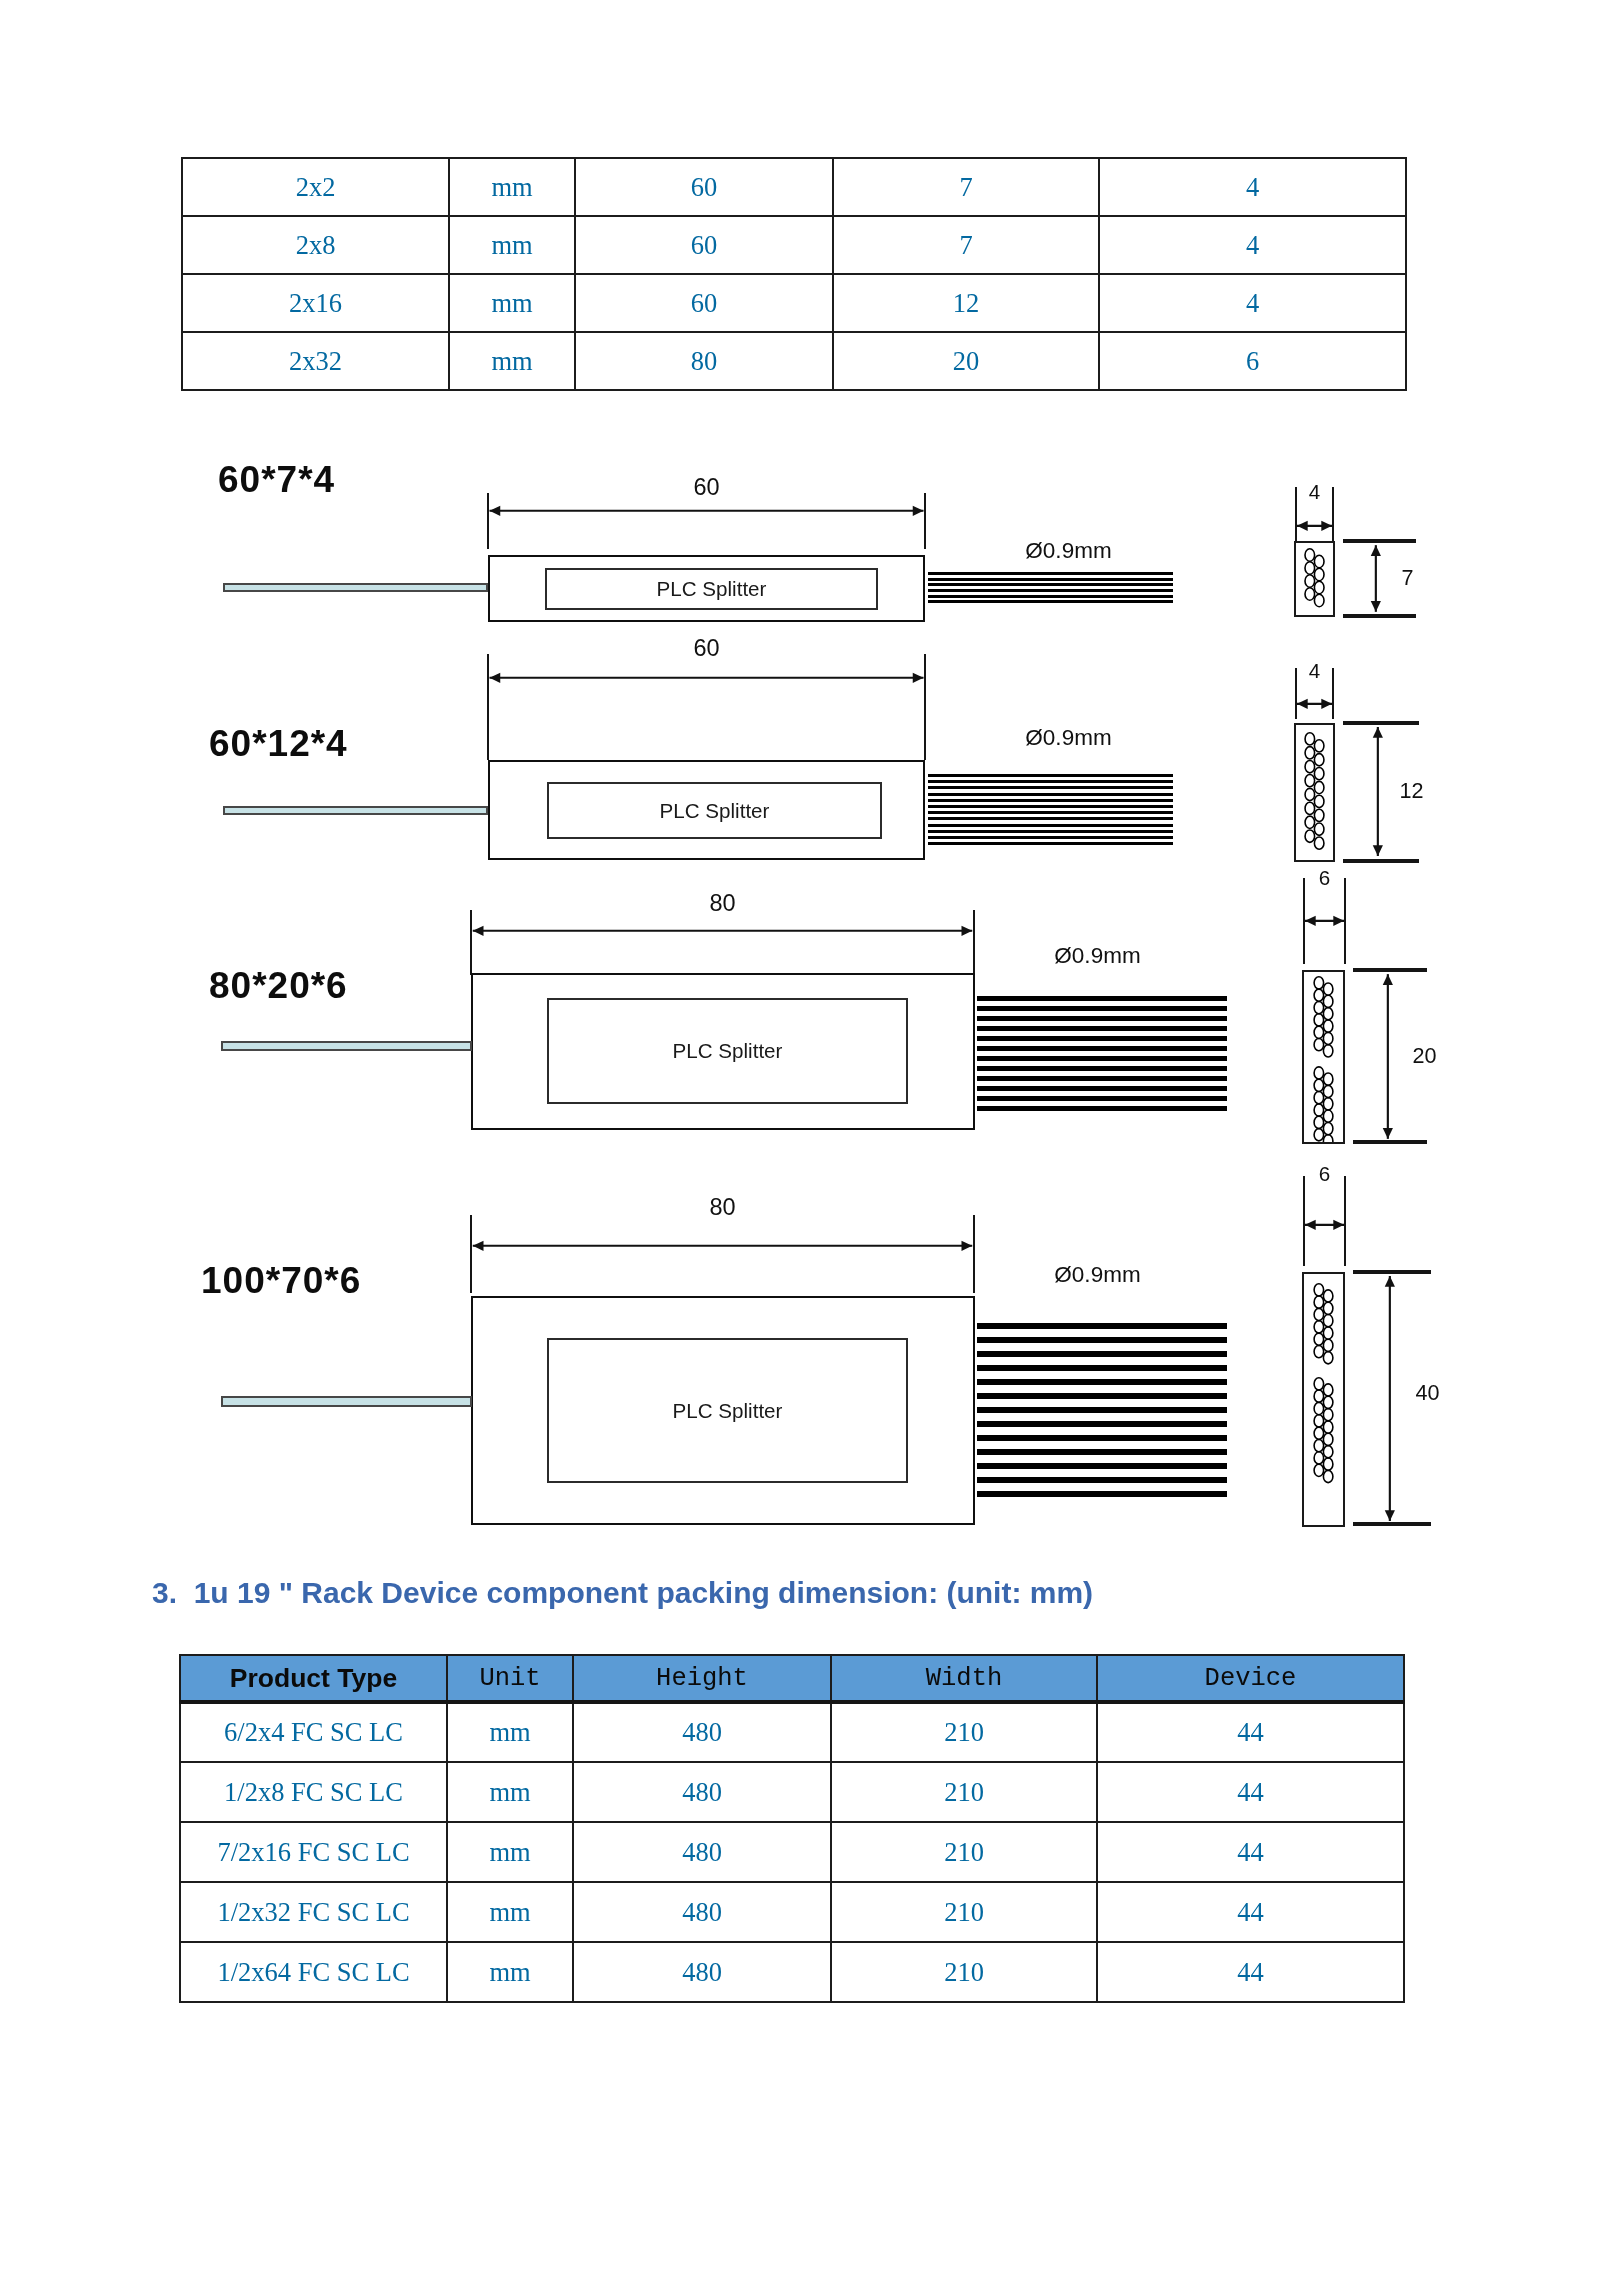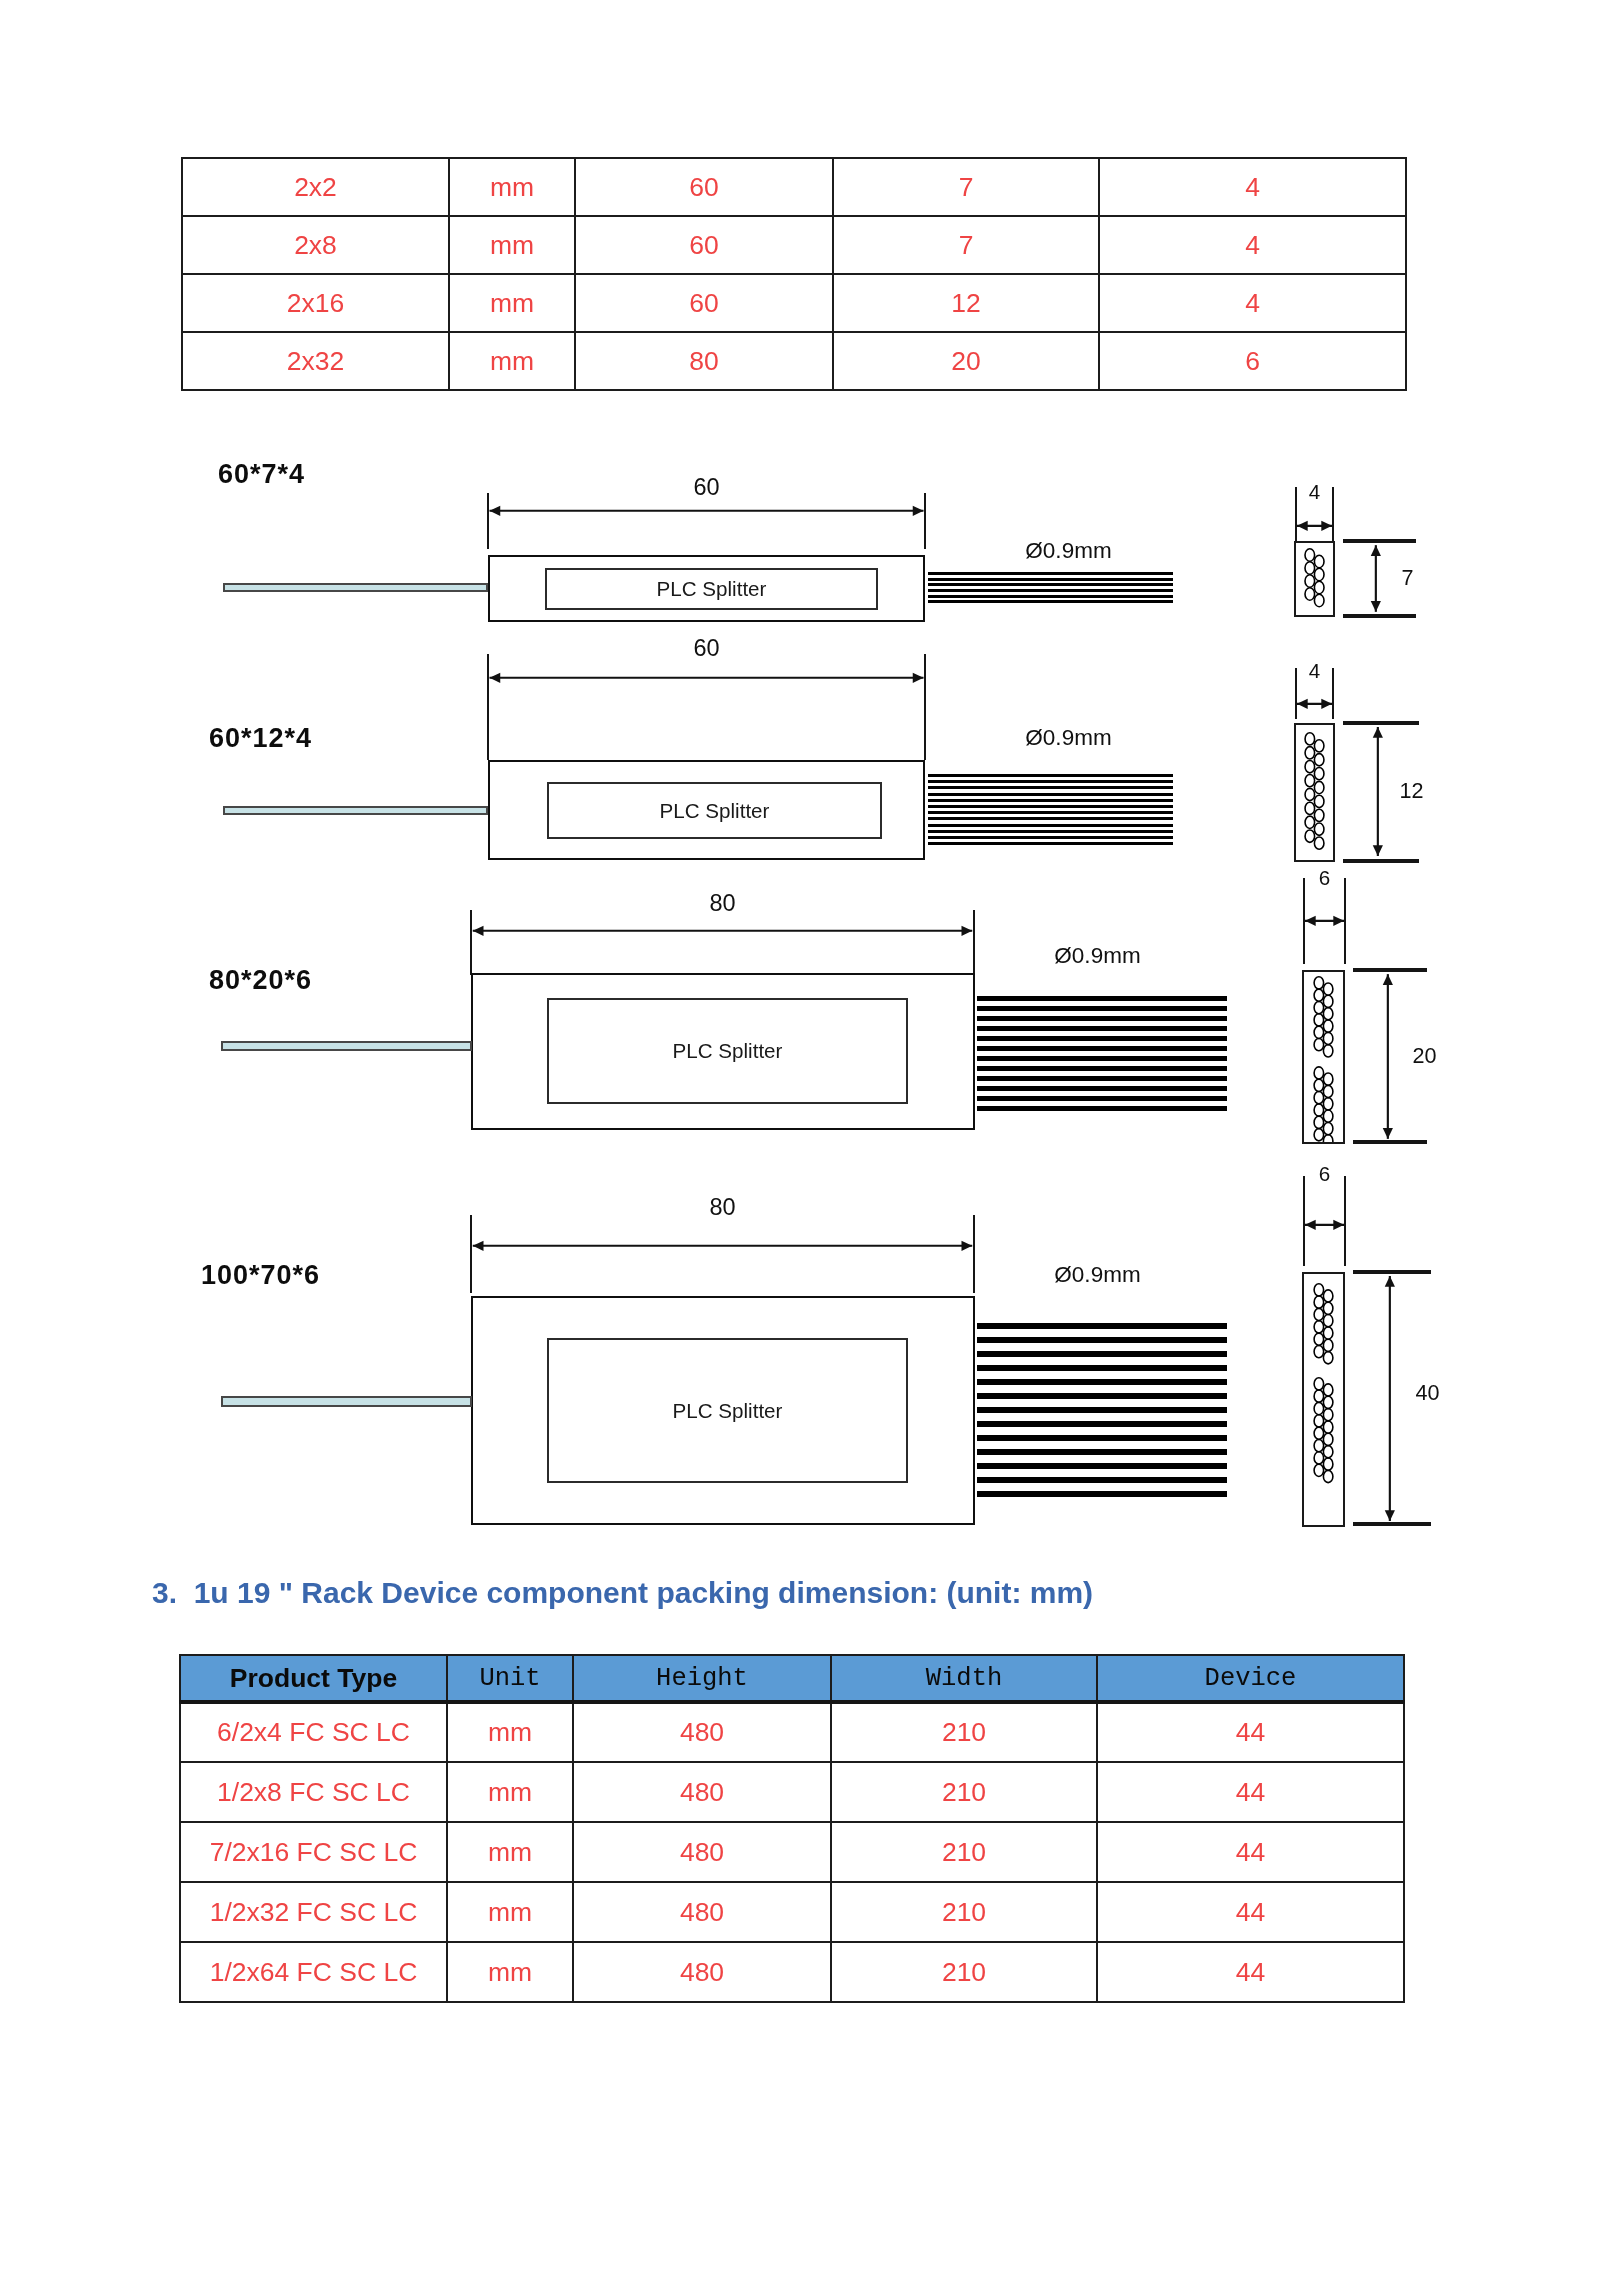--- a/index.html
+++ b/index.html
@@ -12,30 +12,30 @@
   html,body{background:#888}
   .page{
     position:relative;width:1621px;height:2293px;background:#ffffff;
     margin:0 auto;overflow:hidden;
     font-family:"Liberation Sans",sans-serif;color:var(--ink);
   }
   .abs{position:absolute}
   
   table.tbl{border-collapse:collapse;table-layout:fixed;width:1223px;border:2.9px solid #161616;background:#fff}
   .tbl td,.tbl th{border:2px solid #1c1c1c;text-align:center;vertical-align:middle;overflow:hidden}
-  .tbl td{font-family:Liberation Sans, sans-serif;font-size:26.5px;color:#ef4444}
+  .tbl td{font-family:Liberation Serif, serif;font-size:26.5px;color:#0369a1}
   .tbl-top td{height:58px}
   .tbl-bottom td{height:60px}
   .tbl-bottom th{height:47px;background:var(--hdr-blue);font-family:"Liberation Mono",monospace;
                  font-weight:normal;font-size:25.5px;color:#0b0b0b;border-bottom:4.9px solid #151515}
   .tbl-bottom th.sans-head{font-family:"Liberation Sans",sans-serif;font-weight:bold;font-size:26.5px}
   
   .tick{position:absolute;background:#151515}
   .dimtxt{position:absolute;text-align:center;font-size:23.5px;color:#111}
-  .dlabel{position:absolute;font-weight:bold;font-size:27px;color:#0d0d0d;letter-spacing:1px}
+  .dlabel{position:absolute;font-weight:bold;font-size:37px;color:#0d0d0d;letter-spacing:1px}
   .dbody{position:absolute;border:2.9px solid #0f0f0f;background:#fff}
   .dinner{position:absolute;border:2px solid #2b2b2b;display:flex;align-items:center;justify-content:center;
           font-size:20.6px;color:#1a1a1a;background:#fff}
   .fiber{position:absolute;background:var(--fiber);border:2px solid #474747}
   .ribbon{position:absolute}
   .dia{position:absolute;text-align:center;font-size:22.5px;color:#111}
   .evrect{position:absolute;border:2.9px solid #1a1a1a;background:#fff}
   .evrect svg{display:block;width:100%;height:100%}
   .arr{position:absolute}
   .heading{position:absolute;font-weight:bold;font-size:30px;color:var(--heading-blue);white-space:pre}

